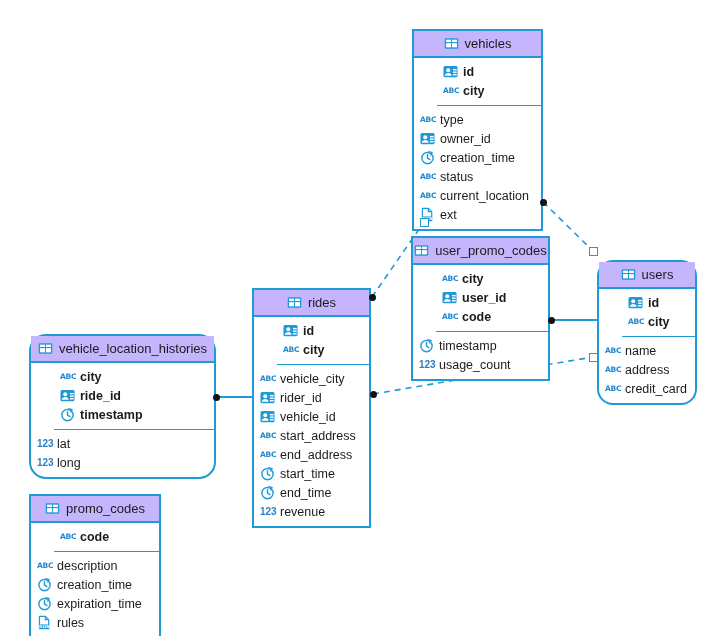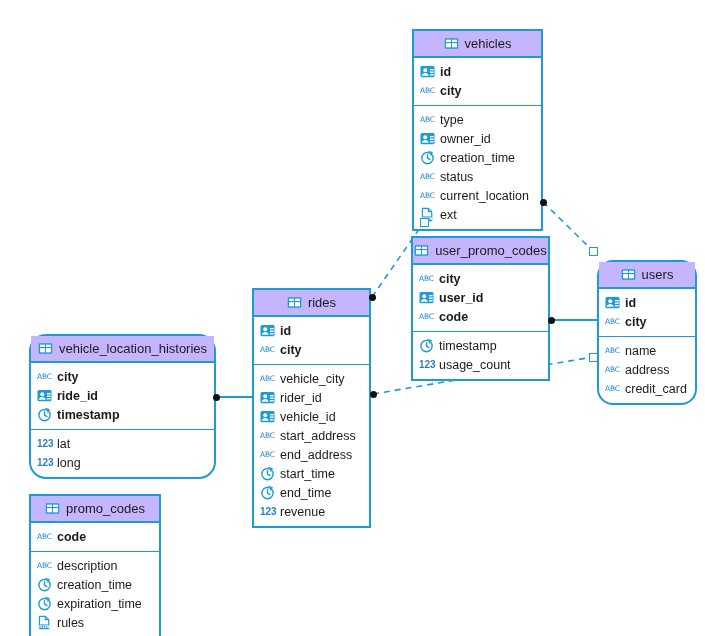--- a/index.html
+++ b/index.html
@@ -45,20 +45,21 @@
   .tbl-title {
     font-size: 13px;
     color: #1b1b1b;
     white-space: nowrap;
   }
   .tbl-section {
     padding: 4px 0 5px 0;
   }
   .tbl-section.pk-section {
     border-bottom: 1px solid #1e9bd7;
+    margin-left: 23px;
   }
   .col-row {
     display: flex;
     align-items: center;
     gap: 5px;
     height: 19px;
     padding: 0 6px;
     white-space: nowrap;
   }
   .col-name {
@@ -74,25 +75,25 @@
     width: 15px;
     height: 15px;
     flex: 0 0 15px;
     display: block;
   }
   .ico svg { display: block; }
 
   .ico-abc {
     font-family: "DejaVu Sans", sans-serif;
     font-size: 7.5px;
-    font-weight: normal;
+    font-weight: bold;
     color: #1e88d4;
     letter-spacing: -0.2px;
     line-height: 15px;
-    text-align: center;
+    text-align: right;
   }
   .ico-123 {
     font-family: "Liberation Sans", sans-serif;
     font-size: 10px;
     font-weight: bold;
     color: #2d7fc4;
     line-height: 15px;
     text-align: center;
   }
 

